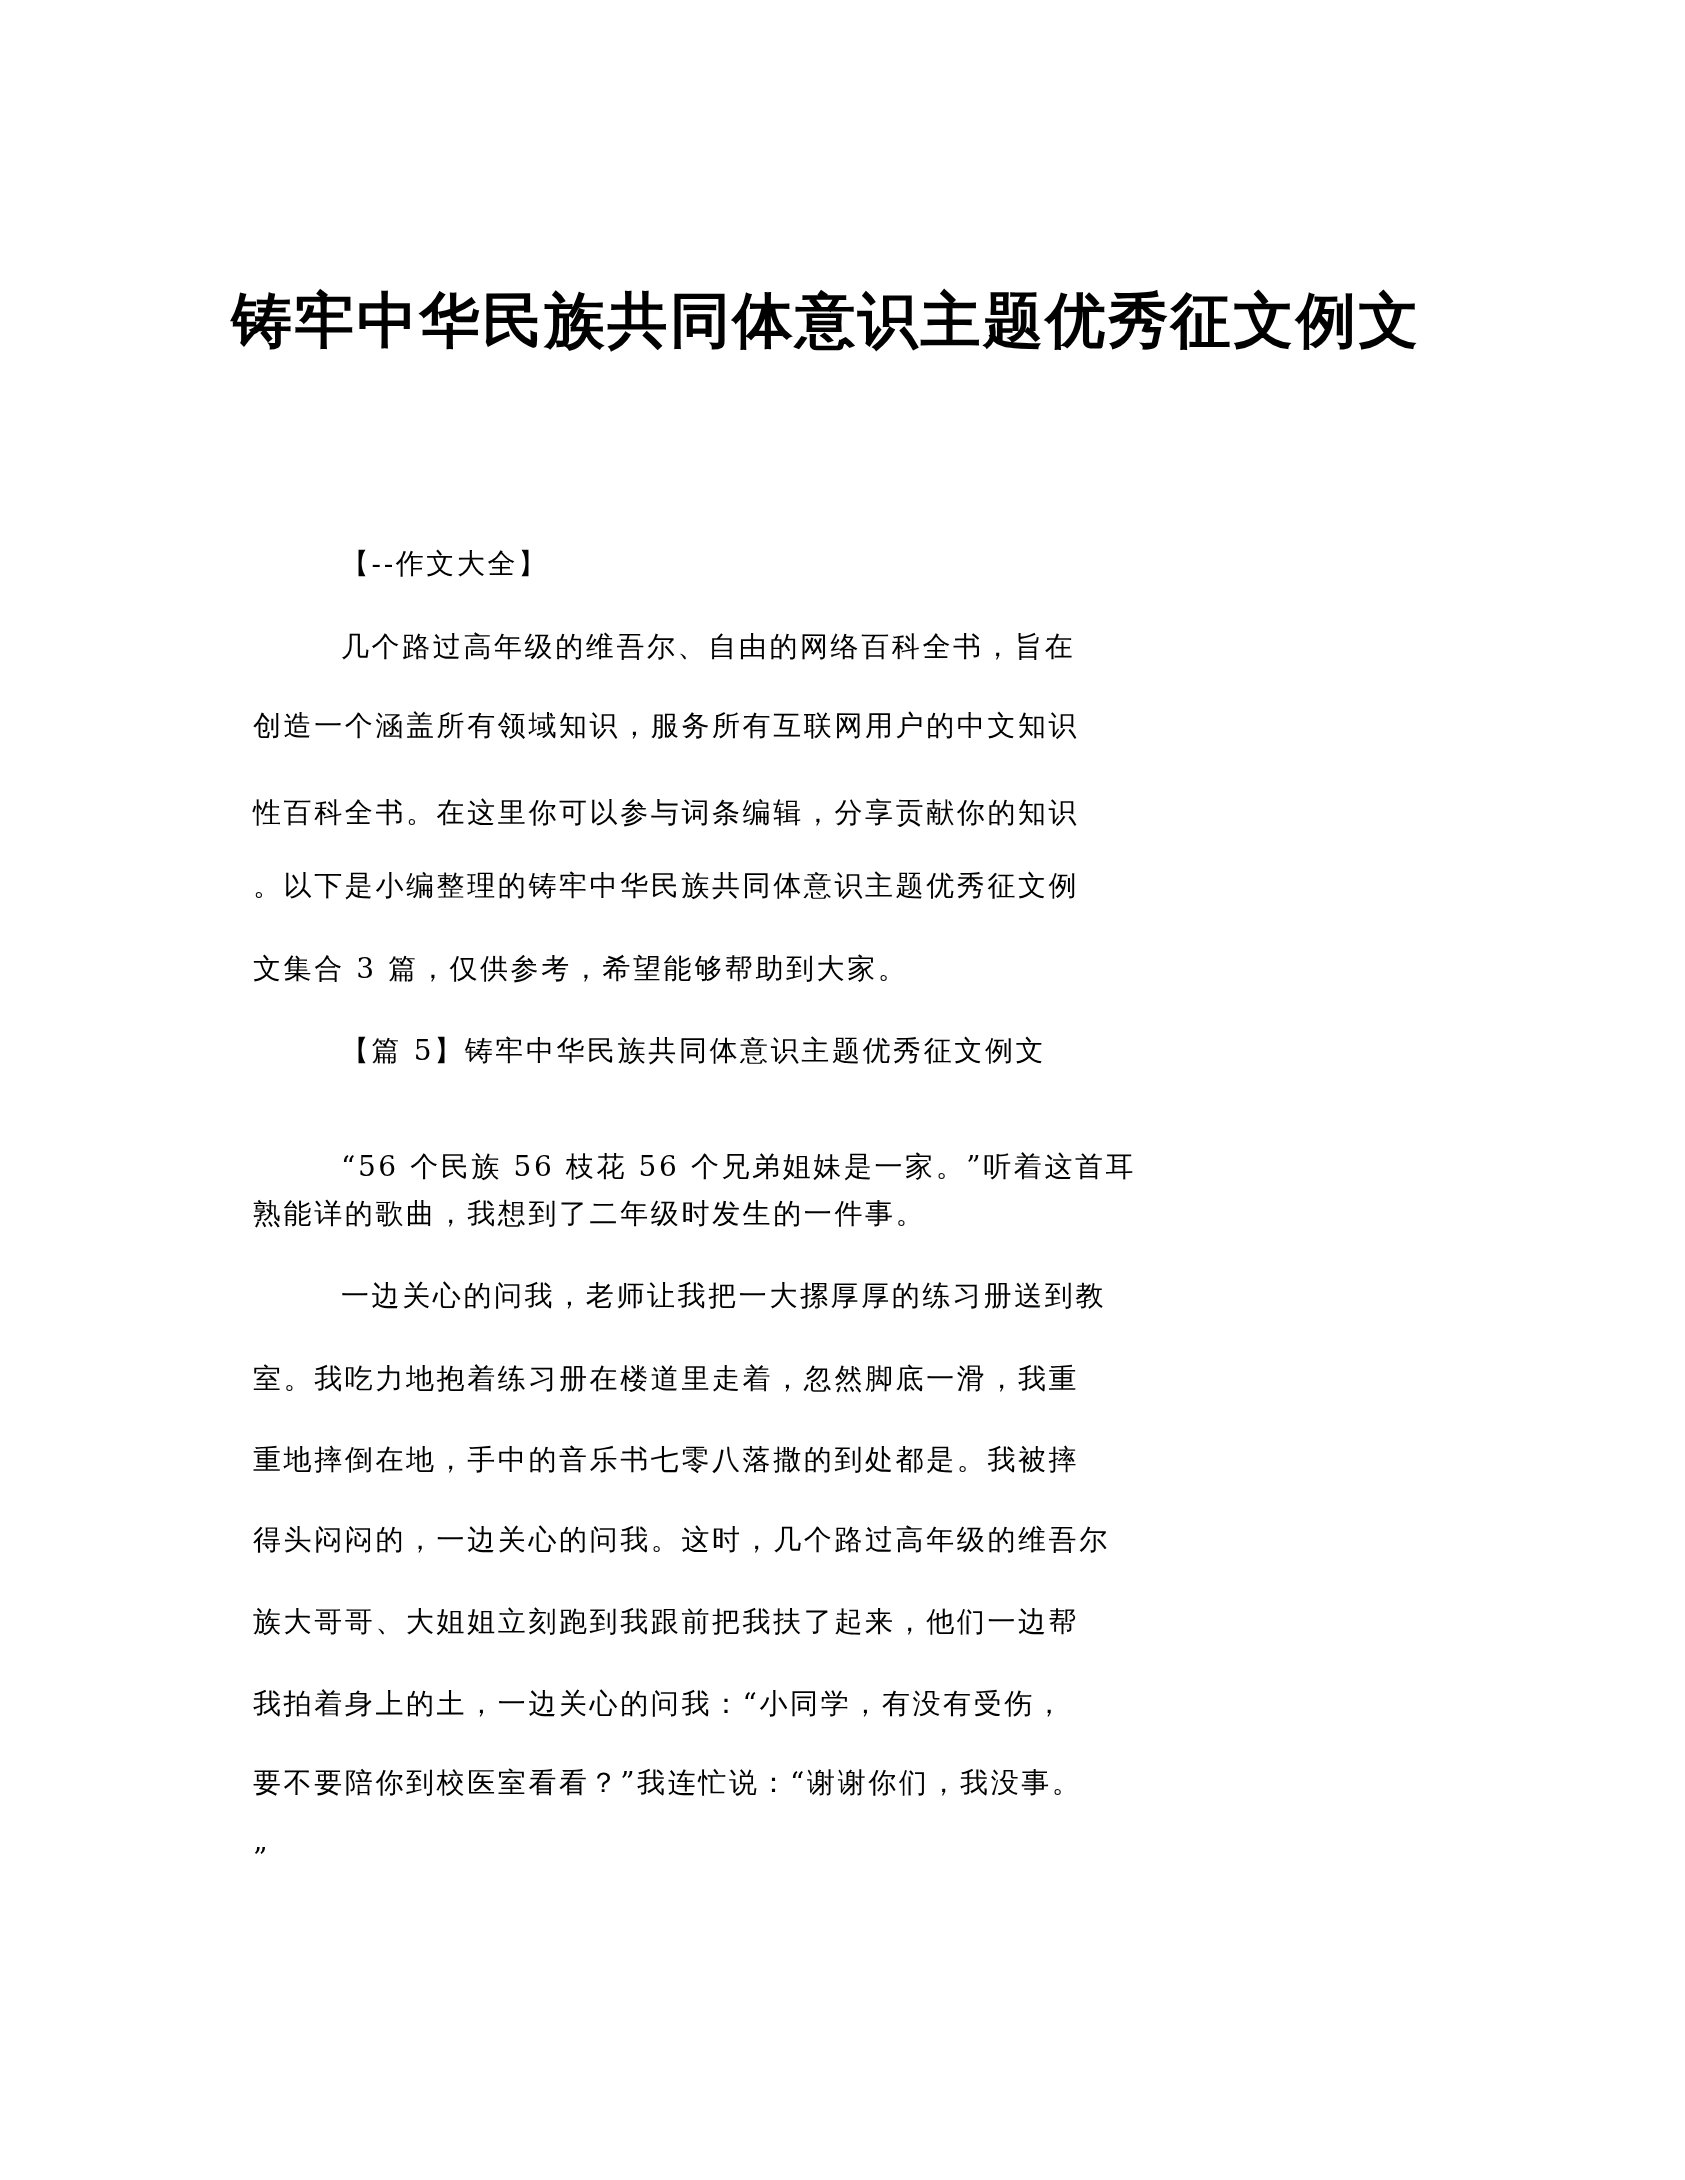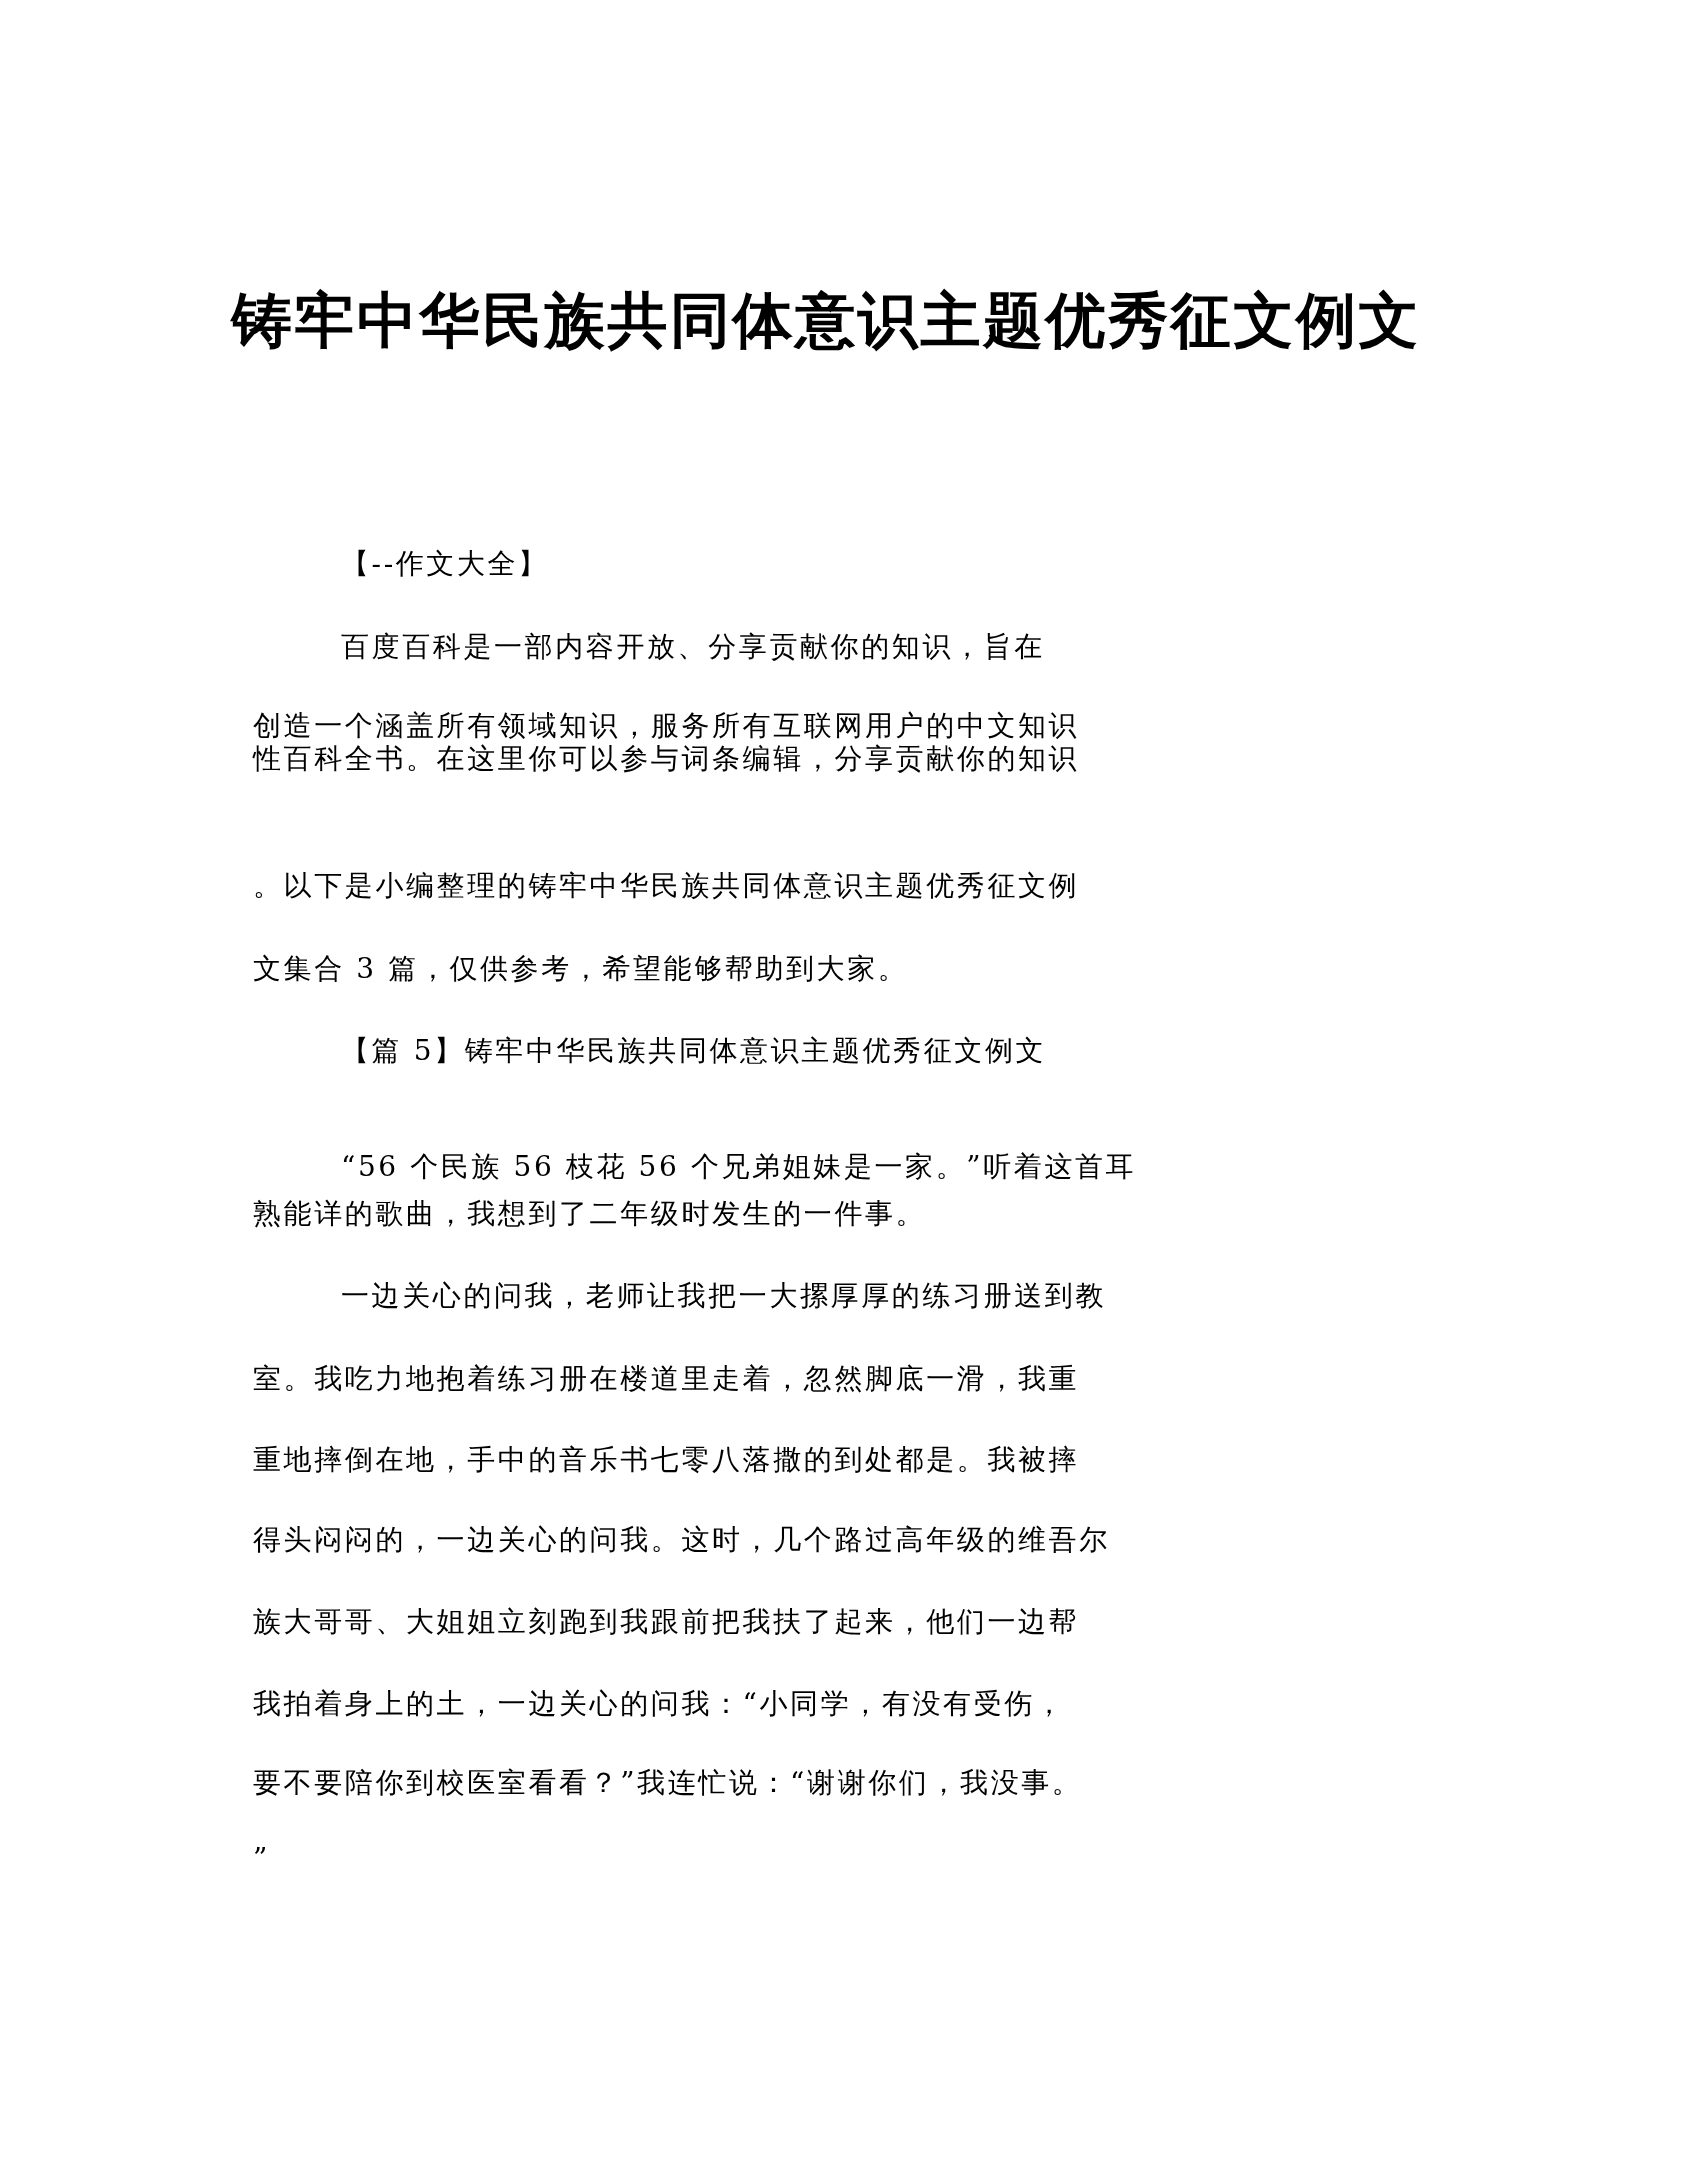--- a/index.html
+++ b/index.html
@@ -19,23 +19,23 @@
 </style>
 </head>
 <body>
 
 <div class="title">
   <span class="tl">铸牢中华民族共同体意识主题优秀征文例文</span>
 </div>
 
 <div>
   <div class="line indent" style="top:537px">【--作文大全】</div>
-  <div class="line indent" style="top:620px">百度百科是一部内容开放、分享贡献你的知识，旨在</div>
+  <div class="line indent" style="top:620px">几个路过高年级的维吾尔、自由的网络百科全书，旨在</div>
   <div class="line" style="top:699px">创造一个涵盖所有领域知识，服务所有互联网用户的中文知识</div>
-  <div class="line" style="top:732px">性百科全书。在这里你可以参与词条编辑，分享贡献你的知识</div>
+  <div class="line" style="top:786px">性百科全书。在这里你可以参与词条编辑，分享贡献你的知识</div>
   <div class="line" style="top:859px">。以下是小编整理的铸牢中华民族共同体意识主题优秀征文例</div>
   <div class="line" style="top:942px">文集合 3 篇，仅供参考，希望能够帮助到大家。</div>
   <div class="line indent" style="top:1024px">【篇 5】铸牢中华民族共同体意识主题优秀征文例文</div>
   <div class="line indent" style="top:1140px">“56 个民族 56 枝花 56 个兄弟姐妹是一家。”听着这首耳</div>
   <div class="line" style="top:1187px">熟能详的歌曲，我想到了二年级时发生的一件事。</div>
   <div class="line indent" style="top:1269px">一边关心的问我，老师让我把一大摞厚厚的练习册送到教</div>
   <div class="line" style="top:1352px">室。我吃力地抱着练习册在楼道里走着，忽然脚底一滑，我重</div>
   <div class="line" style="top:1433px">重地摔倒在地，手中的音乐书七零八落撒的到处都是。我被摔</div>
   <div class="line" style="top:1513px">得头闷闷的，一边关心的问我。这时，几个路过高年级的维吾尔</div>
   <div class="line" style="top:1595px">族大哥哥、大姐姐立刻跑到我跟前把我扶了起来，他们一边帮</div>

